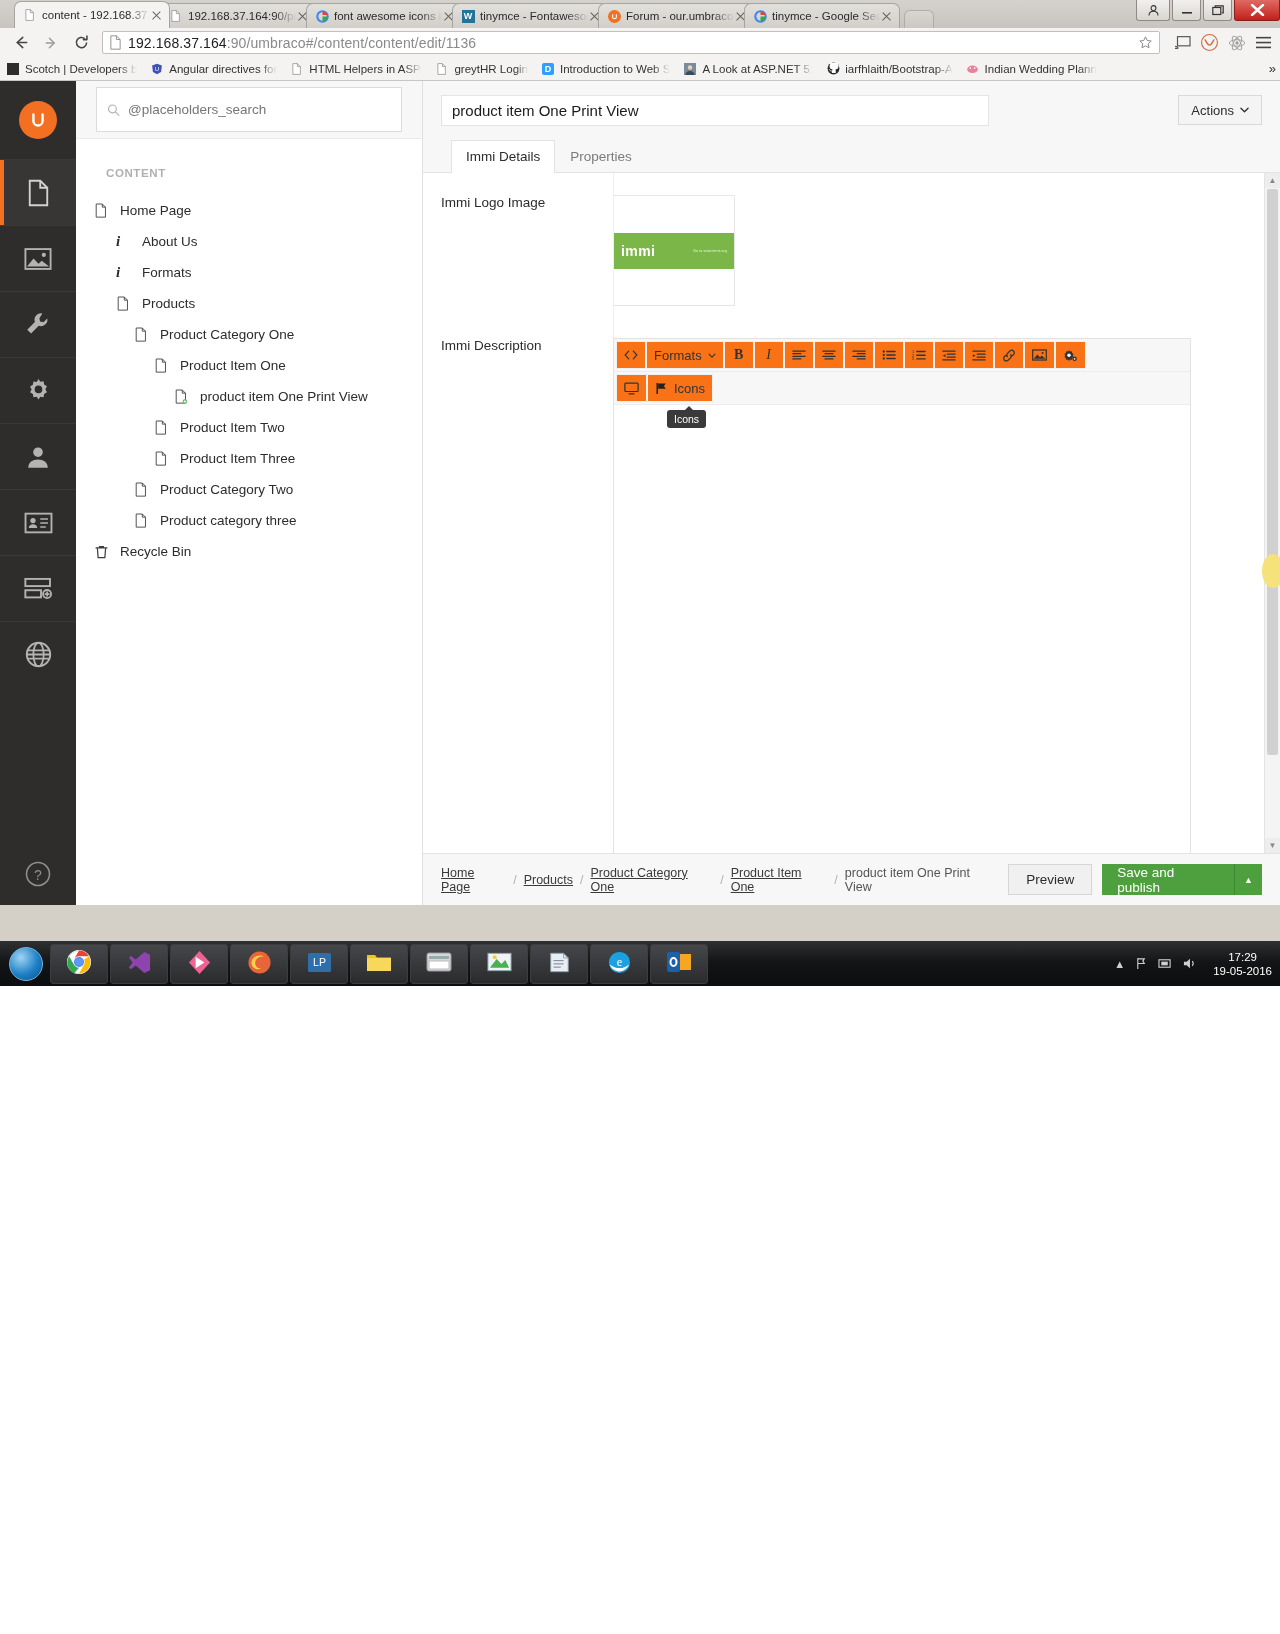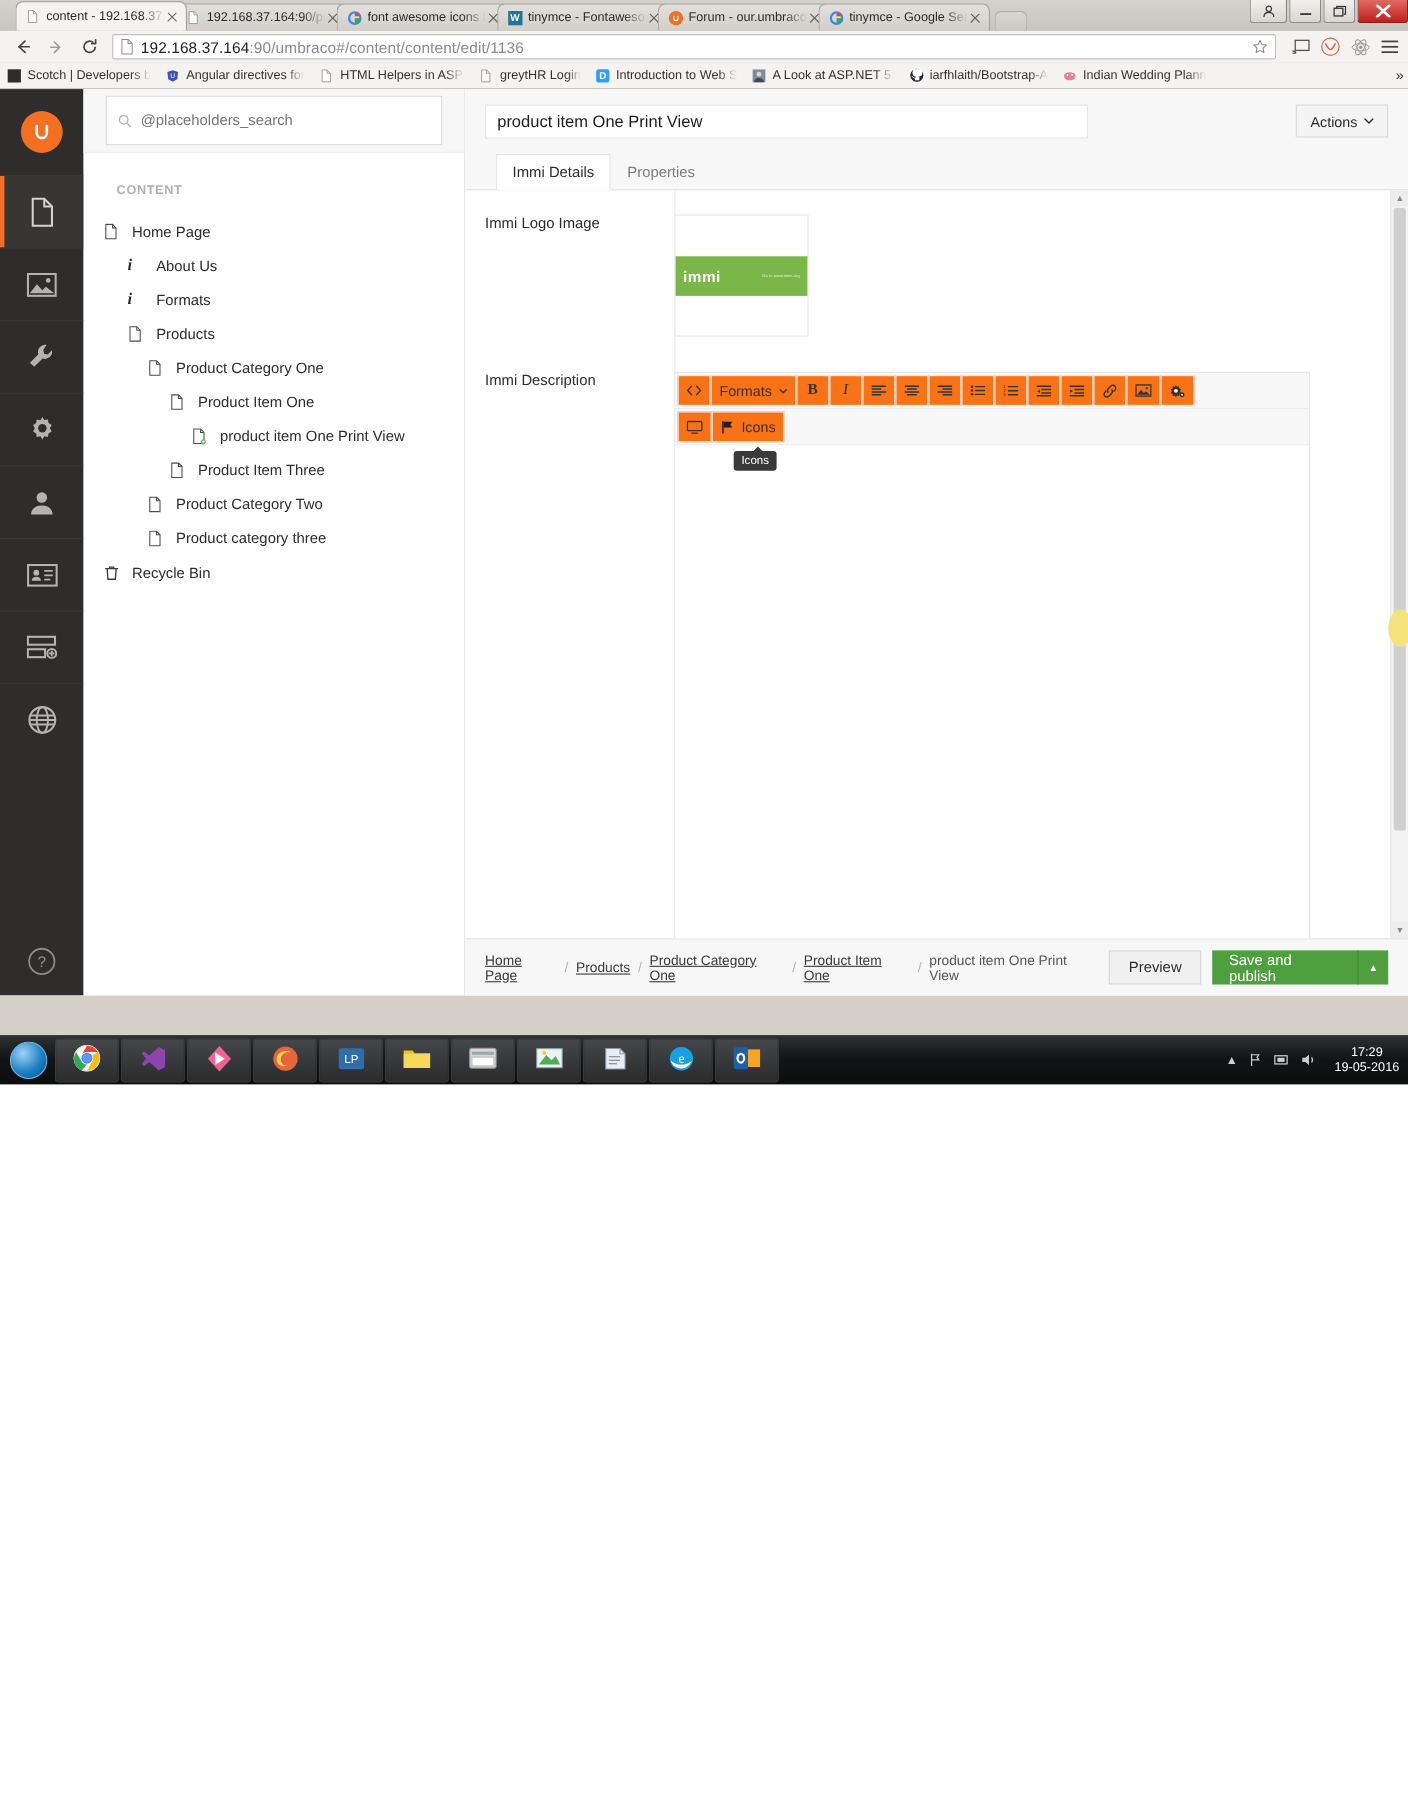--- a/index.html
+++ b/index.html
@@ -498,20 +498,29 @@
             </span>
             <span>product item One Print View</span>
           </div>
           <div class="tree-node lvl4">
             <span class="tn-ico">
               <svg class="ico" width="14" height="16" viewBox="0 0 16 18">
                 <path d="M2.5 1h7l3.6 3.6V16h-10.6z" fill="none" stroke="#4c4c4c" stroke-width="1.1"></path>
                 <path d="M9.5 1v3.6h3.6" fill="none" stroke="#4c4c4c" stroke-width="1.1"></path>
               </svg>
             </span>
+            <span>Product Item Two</span>
+          </div>
+          <div class="tree-node lvl4">
+            <span class="tn-ico">
+              <svg class="ico" width="14" height="16" viewBox="0 0 16 18">
+                <path d="M2.5 1h7l3.6 3.6V16h-10.6z" fill="none" stroke="#4c4c4c" stroke-width="1.1"></path>
+                <path d="M9.5 1v3.6h3.6" fill="none" stroke="#4c4c4c" stroke-width="1.1"></path>
+              </svg>
+            </span>
             <span>Product Item Three</span>
           </div>
           <div class="tree-node lvl3">
             <span class="tn-ico">
               <svg class="ico" width="14" height="16" viewBox="0 0 16 18">
                 <path d="M2.5 1h7l3.6 3.6V16h-10.6z" fill="none" stroke="#4c4c4c" stroke-width="1.1"></path>
                 <path d="M9.5 1v3.6h3.6" fill="none" stroke="#4c4c4c" stroke-width="1.1"></path>
               </svg>
             </span>
             <span>Product Category Two</span>

